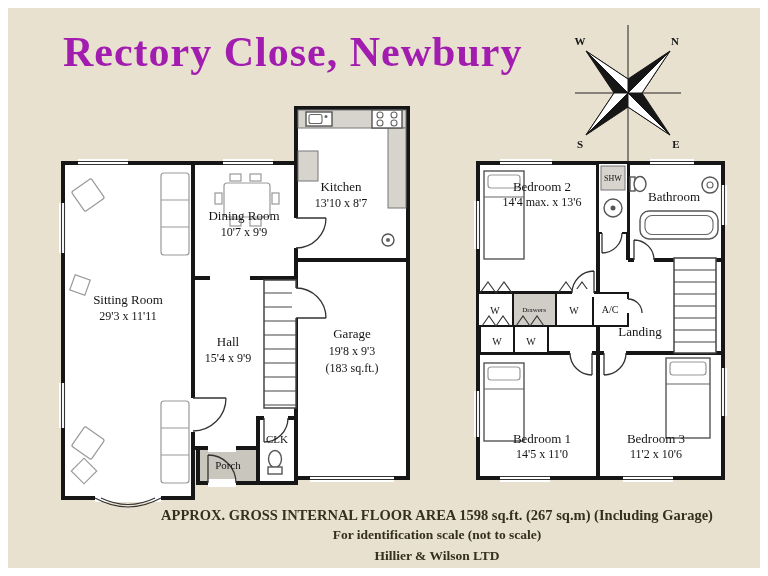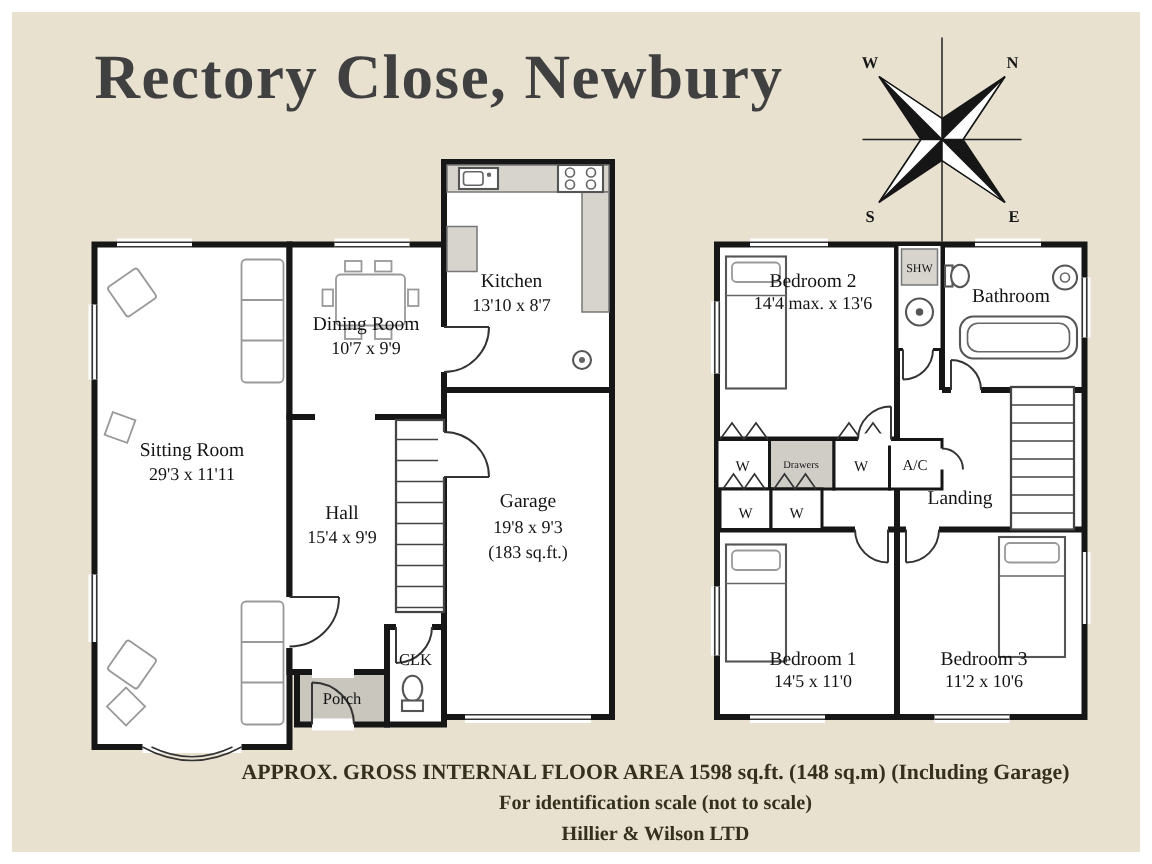--- a/index.html
+++ b/index.html
@@ -1,20 +1,20 @@
 <!DOCTYPE html>
 <html><head>
 <meta charset="utf-8">
 <style>
   html,body{margin:0;padding:0;}
   body{width:768px;height:576px;background:#ffffff;position:relative;overflow:hidden;
        font-family:"Liberation Serif", serif;}
   .canvas{position:absolute;left:8px;top:8px;right:8px;bottom:8px;background:#e9e1d0;}
   .title{position:absolute;left:55px;top:20px;font-size:42px;font-weight:bold;
-         color:#404040;letter-spacing:1px;white-space:nowrap;}
+         color:#a21caf;letter-spacing:1px;white-space:nowrap;}
   .footer{position:absolute;left:106px;right:0;top:499px;text-align:center;color:#35301e;}
   .footer .l1{font-size:14.5px;font-weight:bold;}
   .footer .l2{font-size:13.5px;font-weight:bold;margin-top:3px;}
   .footer .l3{font-size:13.5px;font-weight:bold;margin-top:5px;}
   svg{position:absolute;overflow:visible;}
   #gf{left:50px;top:95px;}
   #ff{left:460px;top:145px;}
   #compass{left:565px;top:15px;}
   .rm{fill:#ffffff;stroke:#161616;stroke-width:4;}
   .rmg{fill:#c9c6bd;stroke:#161616;stroke-width:4;}
@@ -280,18 +280,18 @@
     <text class="t10" x="106" y="161" text-anchor="middle">W</text>
     <text class="t10" x="29" y="192" text-anchor="middle">W</text>
     <text class="t10" x="63" y="192" text-anchor="middle">W</text>
     <text class="t13" x="74" y="290" text-anchor="middle">Bedroom 1</text>
     <text class="t12" x="74" y="305" text-anchor="middle">14'5 x 11'0</text>
     <text class="t13" x="188" y="290" text-anchor="middle">Bedroom 3</text>
     <text class="t12" x="188" y="305" text-anchor="middle">11'2 x 10'6</text>
   </svg>
 
   <div class="footer">
-    <div class="l1">APPROX. GROSS INTERNAL FLOOR AREA 1598 sq.ft. (148 sq.m) (Including Garage)</div>
+    <div class="l1">APPROX. GROSS INTERNAL FLOOR AREA 1598 sq.ft. (267 sq.m) (Including Garage)</div>
     <div class="l2">For identification scale (not to scale)</div>
     <div class="l3">Hillier &amp; Wilson LTD</div>
   </div>
 
 </div>
 
 </body></html>

